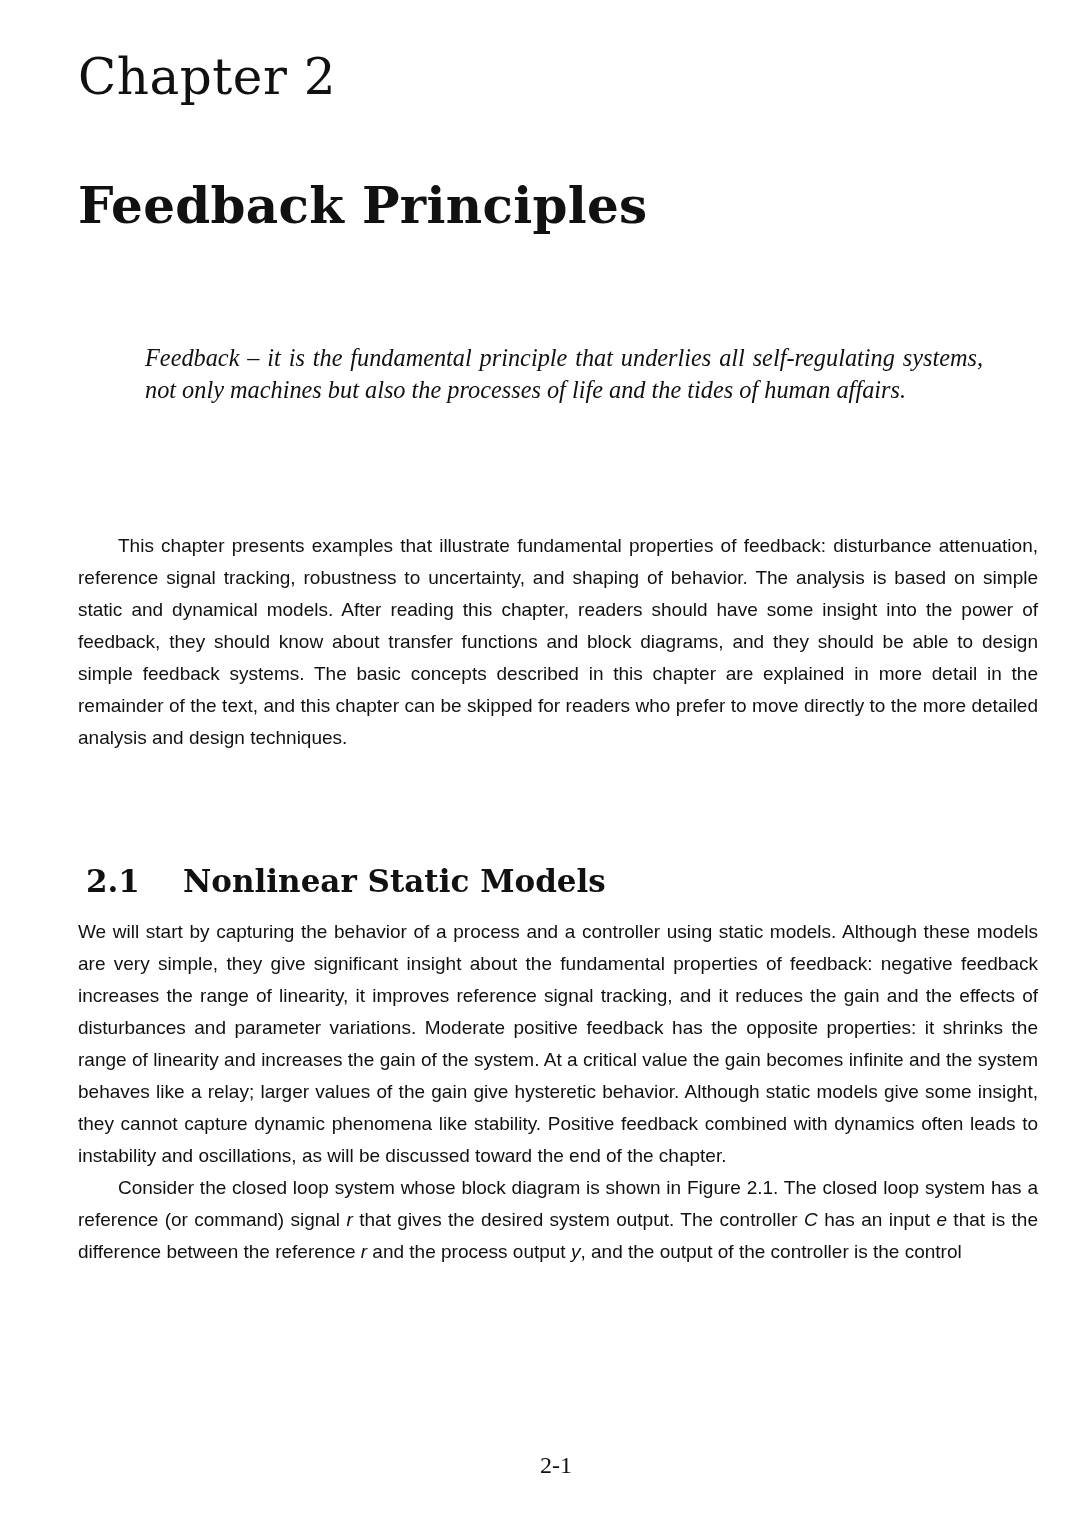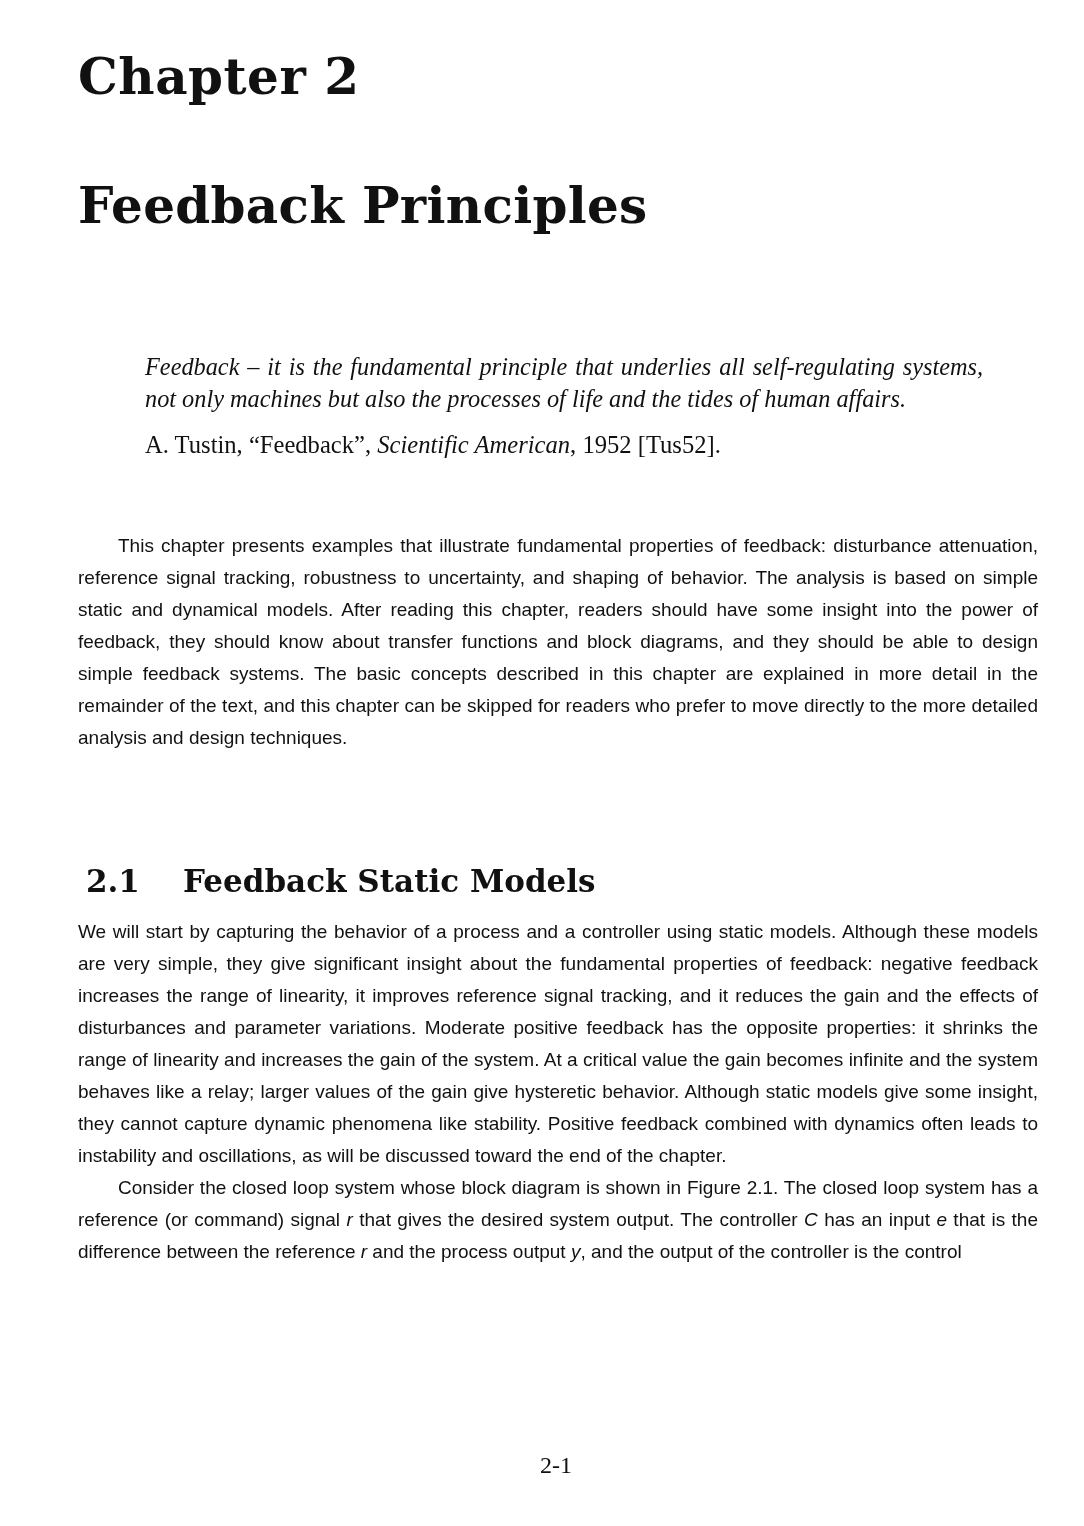--- a/index.html
+++ b/index.html
@@ -3,31 +3,31 @@
   <meta charset="utf-8">
   <style>
     html, body { margin: 0; padding: 0; background: #ffffff; }
     body {
       width: 1084px; height: 1526px; position: relative; overflow: hidden;
       font-family: "DejaVu Serif", "Liberation Serif", serif;
       color: #111111;
     }
     .chapter-label {
       position: absolute; left: 78px; top: 52px;
-      font-family: "DejaVu Serif", serif; font-weight: bold;
+      font-family: "DejaVu Serif", serif; font-weight: normal;
       font-size: 50px; letter-spacing: 0.5px; line-height: 1;
       white-space: nowrap;
     }
     .chapter-title {
       position: absolute; left: 78px; top: 181px;
       font-family: "DejaVu Serif", serif; font-weight: bold;
       font-size: 50px; line-height: 1; white-space: nowrap; letter-spacing: 0.3px;
     }
     .epigraph {
-      position: absolute; left: 145px; top: 351px; width: 838px;
+      position: absolute; left: 145px; top: 342px; width: 838px;
       font-family: "Liberation Serif", serif; font-size: 24.3px; line-height: 32px;
     }
     .epigraph-quote { font-style: italic; text-align: justify; text-align-last: left; }
     .epigraph-attribution { margin-top: 14px; font-size: 24.6px; }
     .epigraph-attribution i { font-style: italic; }
     .body-text {
       font-family: Liberation Sans, sans-serif; font-size: 19px; line-height: 32px;
       text-align: justify; hyphens: manual;
     }
     .intro {
@@ -52,29 +52,28 @@
     p { margin: 0; }
   </style>
 </head>
 <body>
 
 <div class="chapter-label">Chapter 2</div>
 <div class="chapter-title">Feedback Principles</div>
 
 <div class="epigraph">
   <p class="epigraph-quote">Feedback – it is the fundamental principle that underlies all self-regulating systems, not only machines but also the processes of life and the tides of human affairs.</p>
-  <p class="epigraph-attribution"><span>A. Tustin, “Feedback”, </span><i>Scientific American</i><span>, 1952 [Tus52].</span></p>
 </div>
 
 <div class="intro body-text">
   <p class="indent">This chapter presents examples that illustrate fundamental properties of feed­back: disturbance attenuation, reference signal tracking, robustness to uncertainty, and shaping of behavior. The analysis is based on simple static and dynamical mod­els. After reading this chapter, readers should have some insight into the power of feedback, they should know about transfer functions and block diagrams, and they should be able to design simple feedback systems. The basic concepts described in this chapter are explained in more detail in the remainder of the text, and this chapter can be skipped for readers who prefer to move directly to the more detailed analysis and design techniques.</p>
 </div>
 
 <div class="section-heading">
-  <span class="section-number">2.1</span><span>Feedback Static Models</span>
+  <span class="section-number">2.1</span><span>Nonlinear Static Models</span>
 </div>
 
 <div class="section-body body-text">
   <p>We will start by capturing the behavior of a process and a controller using static models. Although these models are very simple, they give significant insight about the fundamental properties of feedback: negative feedback increases the range of linearity, it improves reference signal tracking, and it reduces the gain and the effects of disturbances and parameter variations. Moderate positive feedback has the opposite properties: it shrinks the range of linearity and increases the gain of the system. At a critical value the gain becomes infinite and the system behaves like a relay; larger values of the gain give hysteretic behavior. Although static models give some insight, they cannot capture dynamic phenomena like stability. Positive feedback combined with dynamics often leads to instability and oscillations, as will be discussed toward the end of the chapter.</p>
   <p class="indent"><span>Consider the closed loop system whose block diagram is shown in Figure 2.1. The closed loop system has a reference (or command) signal </span><i class="math">r</i><span> that gives the desired system output. The controller </span><i class="math">C</i><span> has an input </span><i class="math">e</i><span> that is the difference between the reference </span><i class="math">r</i><span> and the process output </span><i class="math">y</i><span>, and the output of the controller is the control</span></p>
 </div>
 
 <div class="page-number">2-1</div>
 
 </body></html>

